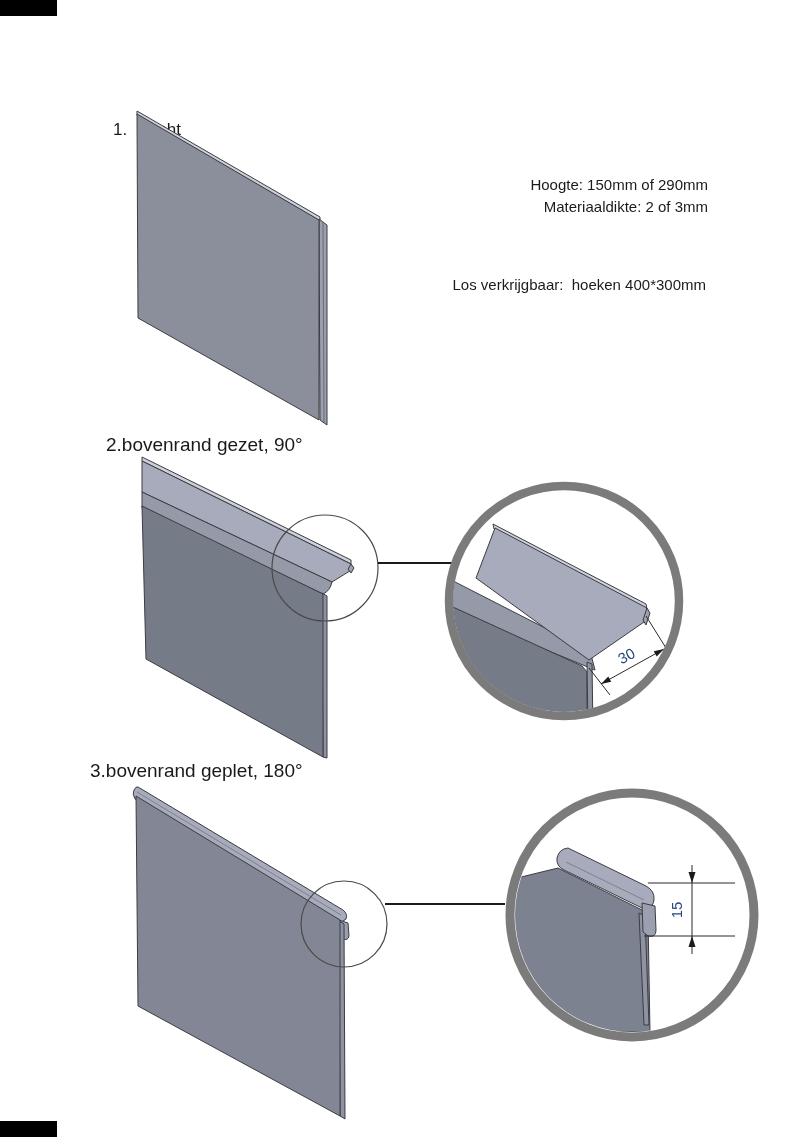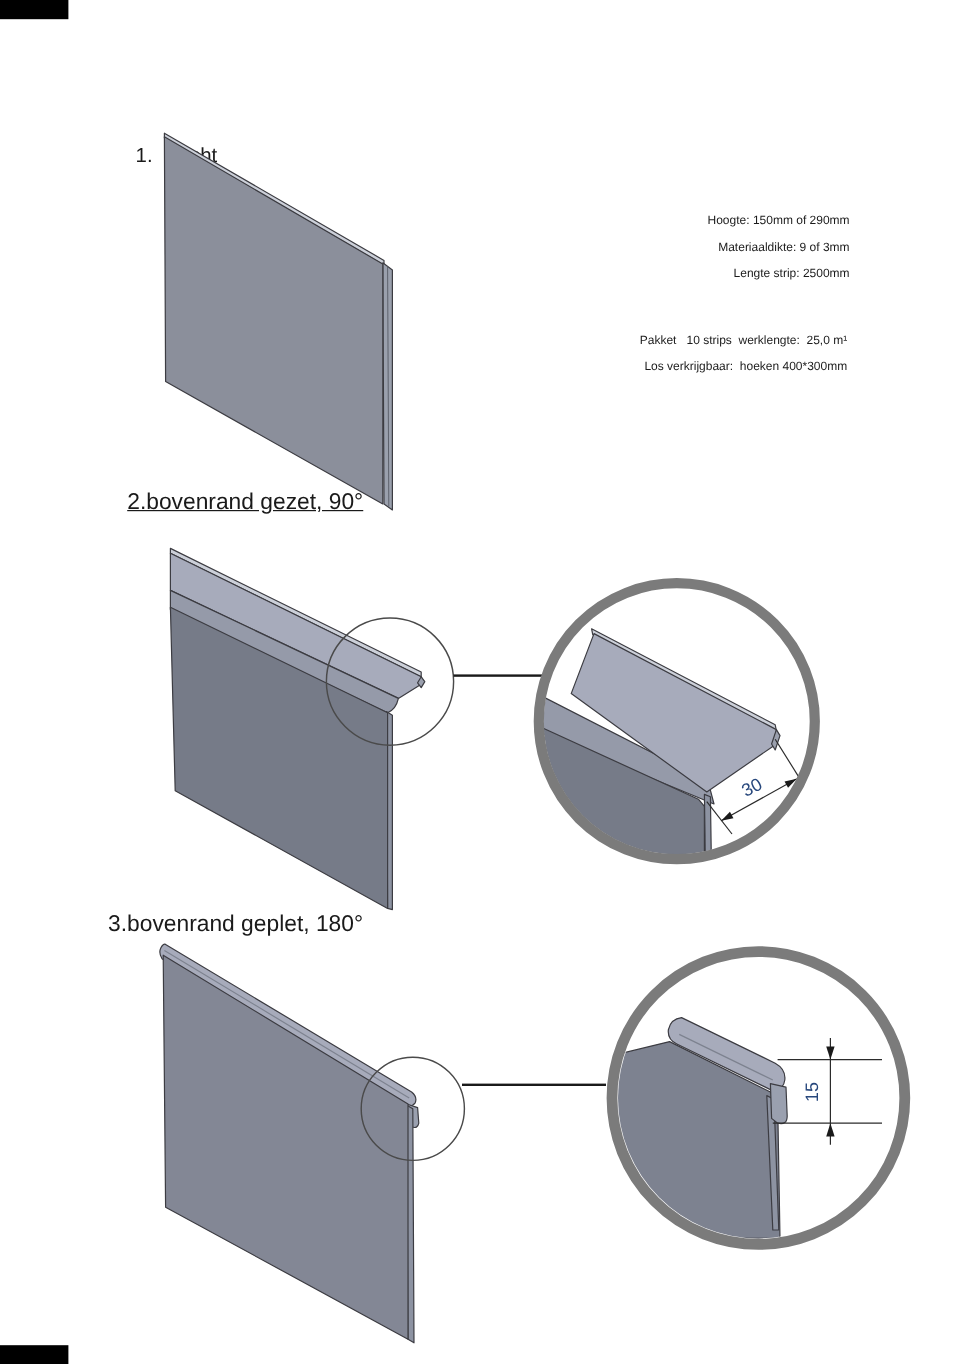--- a/index.html
+++ b/index.html
@@ -3,49 +3,47 @@
 <meta charset="utf-8">
 <style>
   html,body{margin:0;padding:0;}
   body{
     width:800px;height:1137px;position:relative;background:#ffffff;
     font-family:"Liberation Sans", sans-serif;color:#1b1b1b;overflow:hidden;
   }
   .corner-bar{position:absolute;left:0;width:57px;height:16px;background:#000;}
   .heading{position:absolute;font-size:19px;color:#1a1a1a;white-space:pre;}
   .h1{font-size:17px;margin-top:30px;}
-  .textblock{position:absolute;text-align:right;font-size:10px;color:#1b1b1b;}
+  .textblock{position:absolute;text-align:right;font-size:15px;color:#1b1b1b;}
   .textblock div{white-space:pre;}
   .specs div{line-height:22px;}
   .packages div{line-height:20.5px;}
   .connector{position:absolute;height:2px;background:#1a1a1a;}
   svg{position:absolute;display:block;}
   .outl{stroke:#3c3c42;stroke-width:1;stroke-linejoin:round;}
   .dimline{stroke:#2b2b2b;stroke-width:1;fill:none;}
   .dimtext{fill:#27477c;font-family:"Liberation Sans",sans-serif;font-size:15px;}
   .arr{fill:#1a1a1a;stroke:none;}
 </style>
 </head>
 <body>
 
 <div class="corner-bar" style="top:0;"></div>
 <div class="corner-bar" style="top:1121px;"></div>
 
 <div class="heading h1" style="left:113px;top:90px;">1.  Recht</div>
-<div class="heading" style="left:106px;top:408px;text-decoration:underline;">2.bovenrand gezet, 90°</div>
+<div class="heading" style="left:106px;top:434px;">2.bovenrand gezet, 90°</div>
 <div class="heading" style="left:90px;top:760px;">3.bovenrand geplet, 180°</div>
 
 <div class="textblock specs" style="left:408px;top:174px;width:300px;">
   <div>Hoogte: 150mm of 290mm</div>
-  <div>Materiaaldikte: 9 of 3mm</div>
-  <div>Lengte strip: 2500mm</div>
+  <div>Materiaaldikte: 2 of 3mm</div>
 </div>
 
 <div class="textblock packages" style="left:406px;top:275px;width:300px;">
-  <div>Pakket   10 strips  werklengte:  25,0 m¹</div>
   <div>Los verkrijgbaar:  hoeken 400*300mm</div>
 </div>
 
 <svg style="left:130px;top:100px;" width="210" height="330" viewBox="0 0 210 330">
 
   <polygon class="outl" points="7,11 190,117 190,121 7,15" fill="#ccd0d9"></polygon>
 
   <polygon class="outl" points="189,119 197,125 197,325 190,320" fill="#9aa0ad"></polygon>
   <line x1="193" y1="122" x2="194" y2="322" stroke="#5a5e68" stroke-width="0.8"></line>
 

